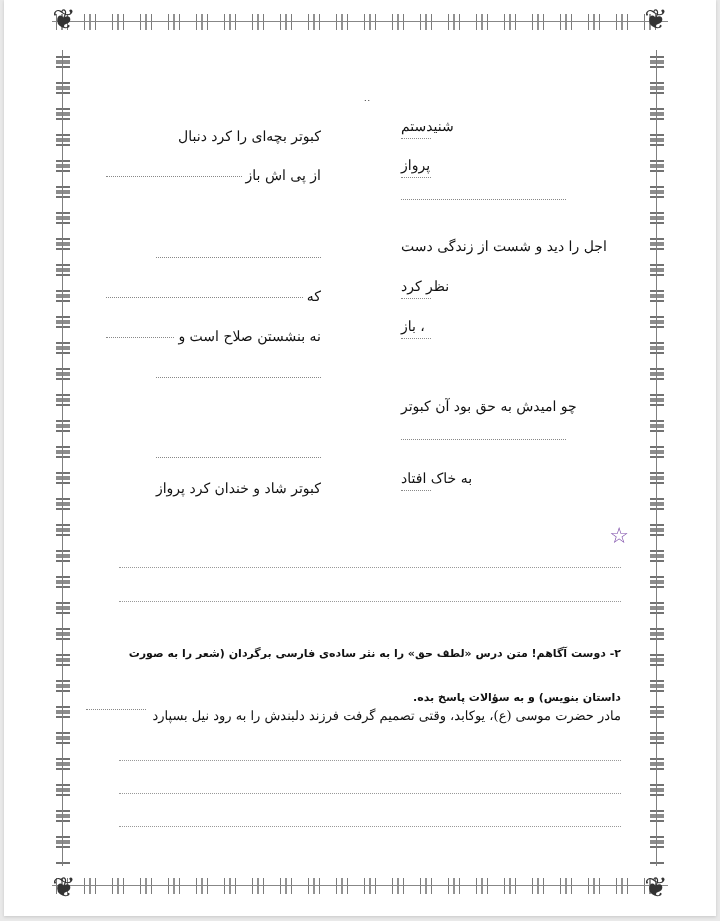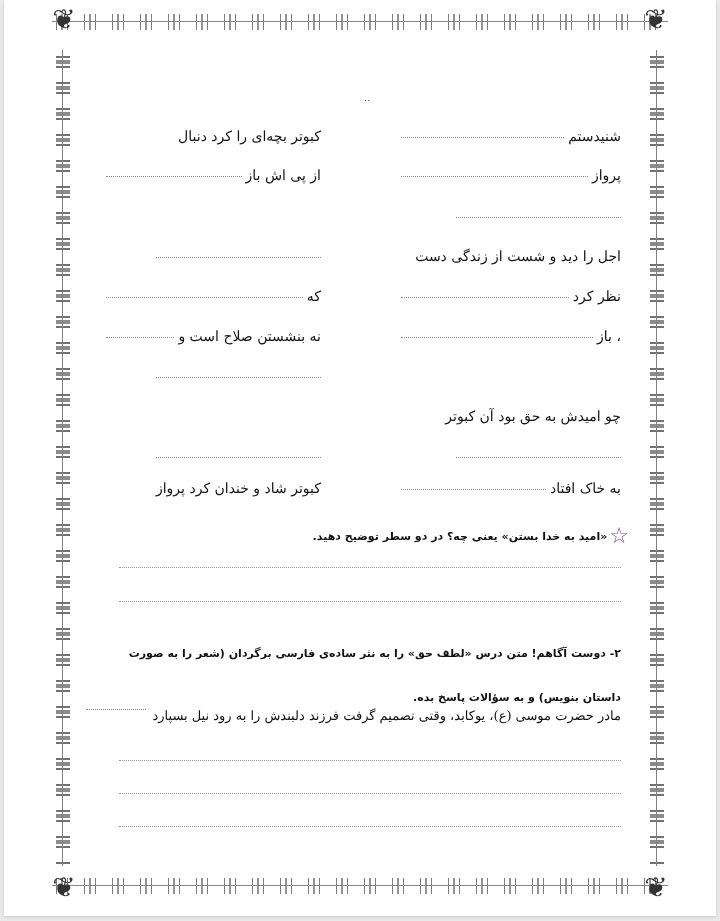--- a/index.html
+++ b/index.html
@@ -58,21 +58,21 @@
     position: absolute; top: 34px; left: 0; right: 0; text-align: center; font-size: 8px; letter-spacing: 1px;
   }
   .poem-row {
     position: absolute; left: 0; right: 0; height: 26px;
     font-family: "DejaVu Serif", serif; font-size: 14px;
   }
   .half {
     position: absolute; top: 0; height: 26px; display: flex; align-items: flex-end; gap: 4px;
     white-space: nowrap;
   }
-  .half.right { right: 0; width: 220px; justify-content: flex-start; }
+  .half.right { right: 0; width: 220px; justify-content: flex-start; flex-direction: column; }
   .half.left { right: 300px; width: 215px; justify-content: flex-start; }
   .blank {
     display: inline-block; border-bottom: 1px dotted #888; height: 1px; margin-bottom: 6px;
     flex: 1; min-width: 30px;
   }
   .blank.full { flex: none; width: 165px; }
   .q-star {
     position: absolute; top: 466px; right: -8px; left: 0;
     font-size: 11px; font-weight: bold; white-space: nowrap; display: flex; align-items: center; gap: 2px;
   }
@@ -186,21 +186,20 @@
             <span class="blank"></span>
           </div>
           <div class="half left">
             <span>کبوتر شاد و خندان کرد پرواز</span>
           </div>
         </div>
       </div>
 
     <div class="q-star">
       <span class="star">☆</span>
-      <span>«امید به خدا بستن» یعنی چه؟ در دو سطر توضیح دهید.</span>
     </div>
     <div class="answer-line" style="top:507px"></div>
     <div class="answer-line" style="top:541px"></div>
 
     <div class="q2">۲- دوست آگاهم! متن درس «لطف حق» را به نثر ساده‌ی فارسی برگردان (شعر را به صورت داستان بنویس) و به سؤالات پاسخ بده.</div>
 
     <div class="q2-sub">
       <span>مادر حضرت موسی (ع)، یوکابد، وقتی تصمیم گرفت فرزند دلبندش را به رود نیل بسپارد</span>
       <span class="blank"></span>
     </div>

